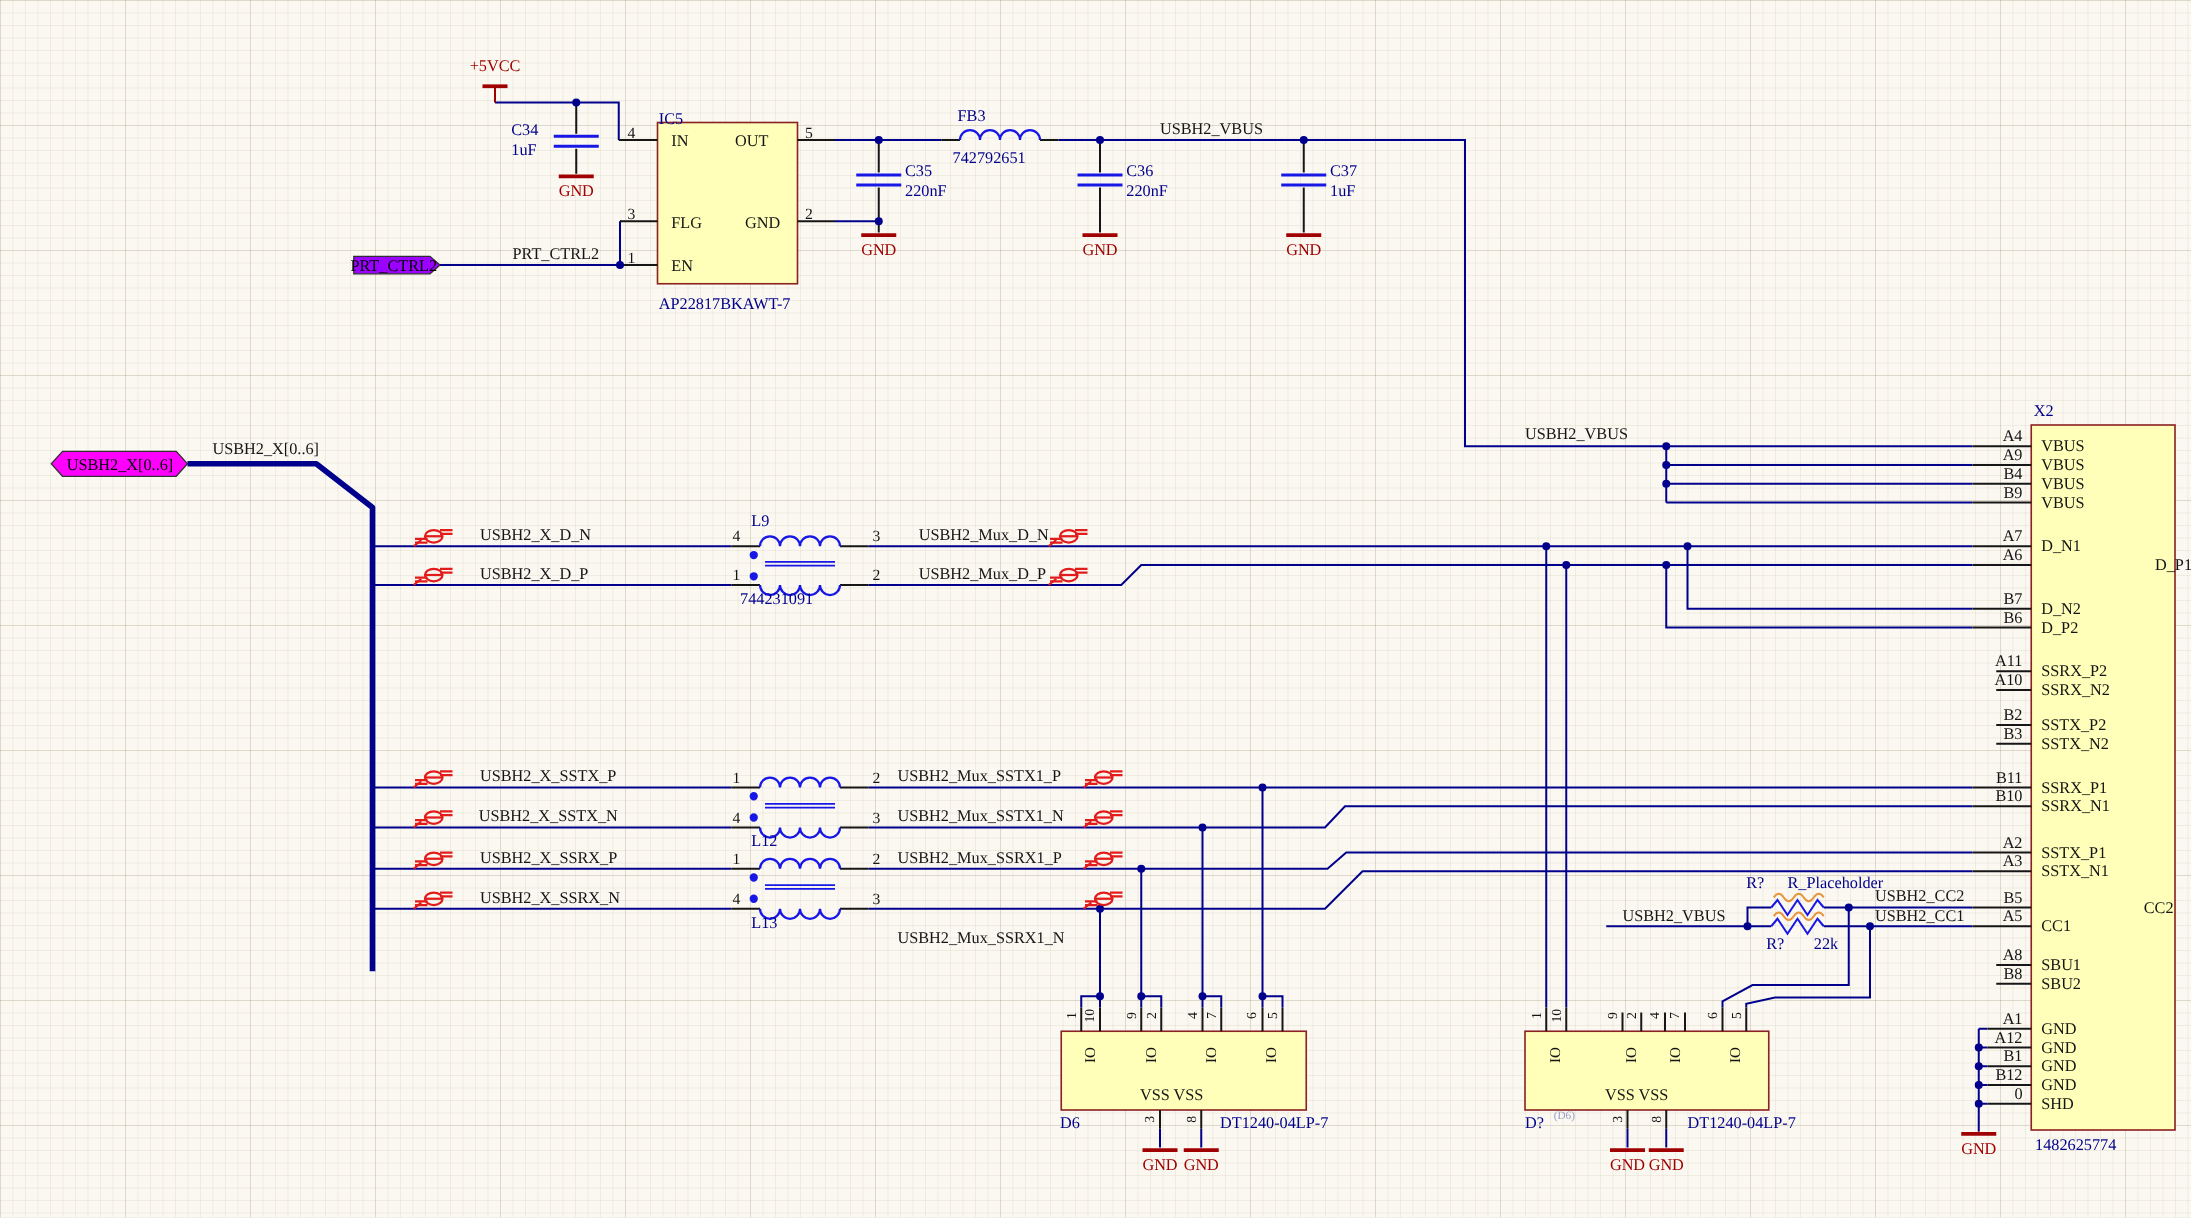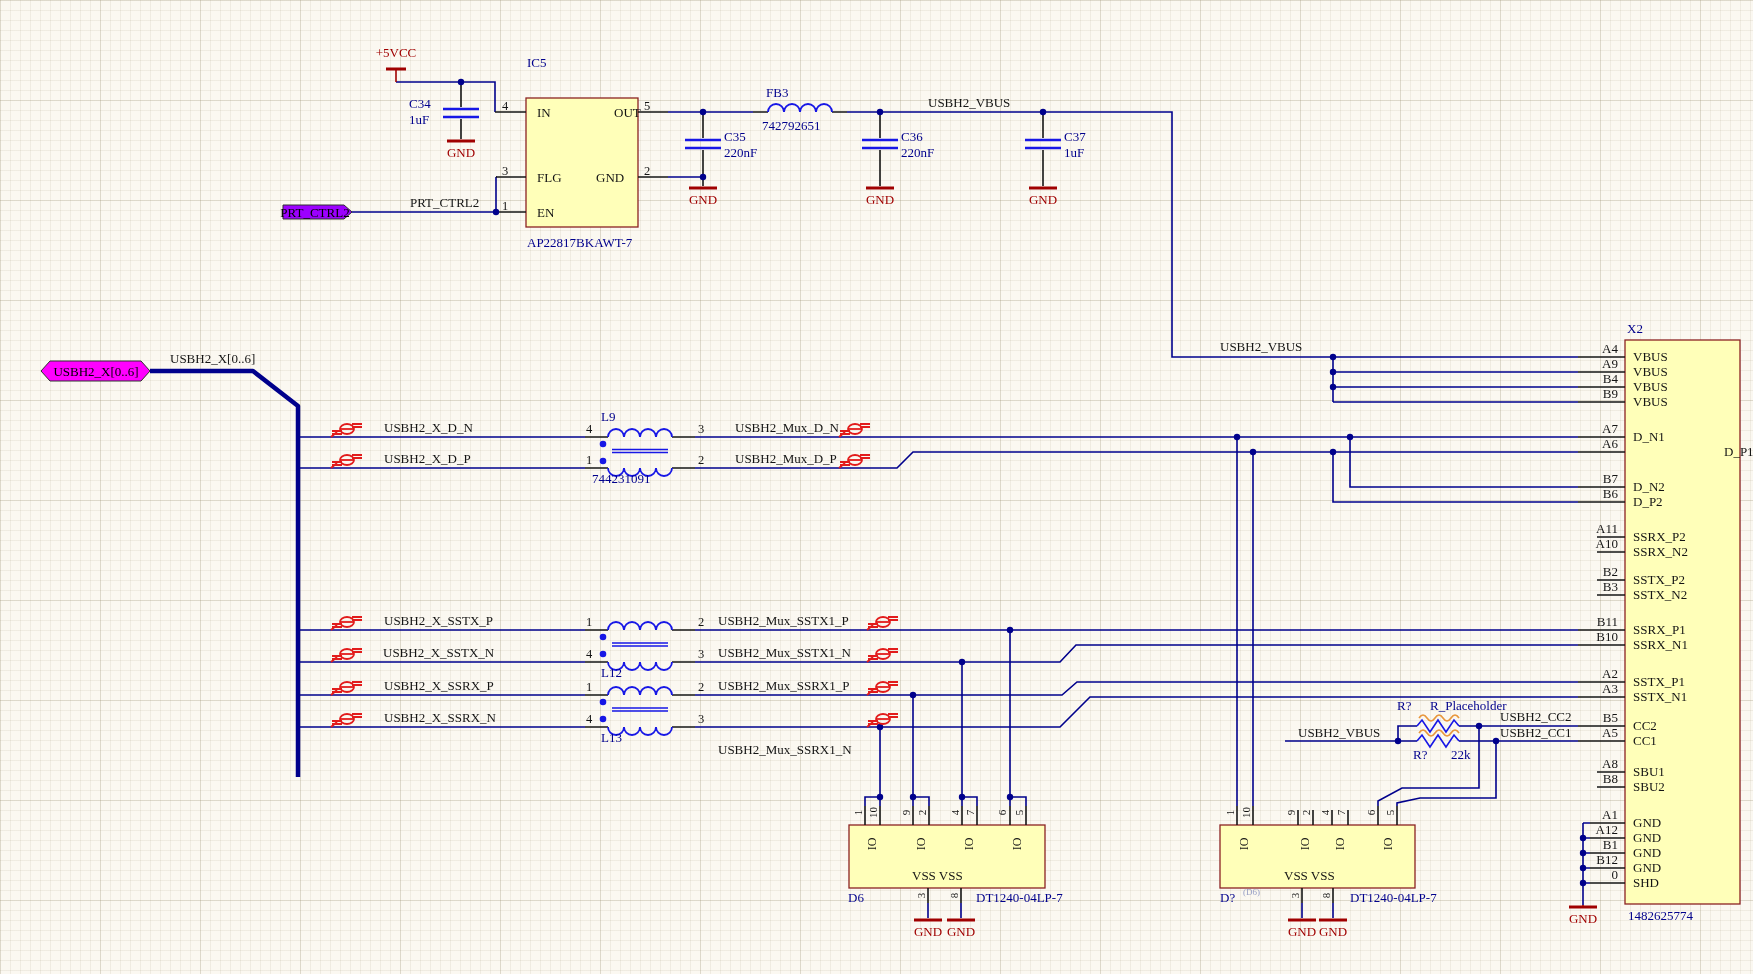--- a/index.html
+++ b/index.html
@@ -213,24 +213,24 @@
 <span class="t red ctr" style="left:461px;top:146px">GND</span>
 <span class="t red ctr" style="left:703px;top:193px">GND</span>
 <span class="t red ctr" style="left:880px;top:193px">GND</span>
 <span class="t red ctr" style="left:1043px;top:193px">GND</span>
 <span class="t red ctr" style="left:928px;top:925px">GND</span>
 <span class="t red ctr" style="left:961px;top:925px">GND</span>
 <span class="t red ctr" style="left:1302px;top:925px">GND</span>
 <span class="t red ctr" style="left:1333px;top:925px">GND</span>
 <span class="t red ctr" style="left:1583px;top:912px">GND</span>
 
-<span class="t blue" style="left:527px;top:56px">IC5</span>
+<span class="t blue" style="left:527px;top:88px">IC5</span>
 <span class="t blue" style="left:527px;top:236px">AP22817BKAWT-7</span>
 <span class="t" style="left:537px;top:106px">IN</span>
-<span class="t" style="left:614px;top:106px">OUT</span>
+<span class="t" style="left:588px;top:106px">OUT</span>
 <span class="t" style="left:537px;top:171px">FLG</span>
 <span class="t" style="left:596px;top:171px">GND</span>
 <span class="t" style="left:537px;top:206px">EN</span>
 <span class="t pn" style="left:502px;top:100px">4</span>
 <span class="t pn" style="left:644px;top:100px">5</span>
 <span class="t pn" style="left:502px;top:165px">3</span>
 <span class="t pn" style="left:644px;top:165px">2</span>
 <span class="t pn" style="left:502px;top:200px">1</span>
 
 <span class="t blue" style="left:409px;top:97px">C34</span>
@@ -353,21 +353,21 @@
     <span class="t" style="left:1633px;top:588px">SSTX_N2</span>
 <span class="t xnum" style="left:1574px;top:615px">B11</span>
     <span class="t" style="left:1633px;top:623px">SSRX_P1</span>
 <span class="t xnum" style="left:1574px;top:630px">B10</span>
     <span class="t" style="left:1633px;top:638px">SSRX_N1</span>
 <span class="t xnum" style="left:1574px;top:667px">A2</span>
     <span class="t" style="left:1633px;top:675px">SSTX_P1</span>
 <span class="t xnum" style="left:1574px;top:682px">A3</span>
     <span class="t" style="left:1633px;top:690px">SSTX_N1</span>
 <span class="t xnum" style="left:1574px;top:711px">B5</span>
-    <span class="t" style="left:1633px;top:719px">CC2</span>
+    <span class="t" style="left:1715px;top:719px">CC2</span>
 <span class="t xnum" style="left:1574px;top:726px">A5</span>
     <span class="t" style="left:1633px;top:734px">CC1</span>
 <span class="t xnum" style="left:1574px;top:757px">A8</span>
     <span class="t" style="left:1633px;top:765px">SBU1</span>
 <span class="t xnum" style="left:1574px;top:772px">B8</span>
     <span class="t" style="left:1633px;top:780px">SBU2</span>
 <span class="t xnum" style="left:1574px;top:808px">A1</span>
     <span class="t" style="left:1633px;top:816px">GND</span>
 <span class="t xnum" style="left:1574px;top:823px">A12</span>
     <span class="t" style="left:1633px;top:831px">GND</span>

